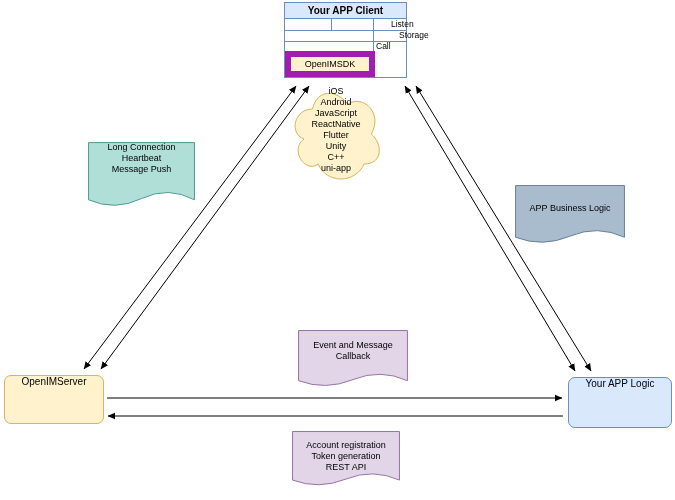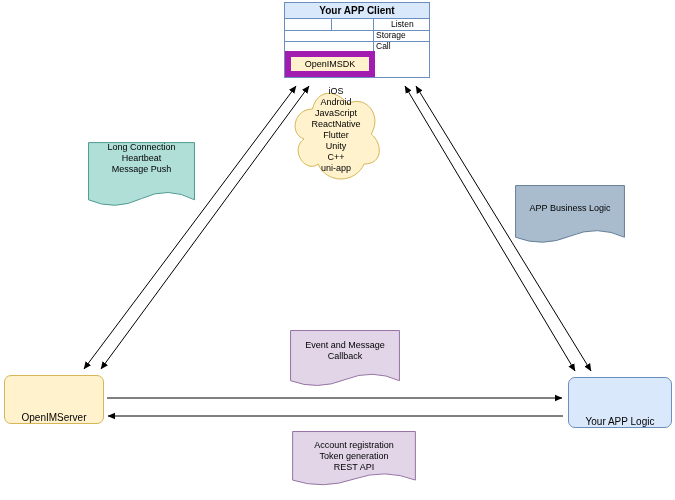--- a/index.html
+++ b/index.html
@@ -5,28 +5,28 @@
   * { margin: 0; padding: 0; box-sizing: border-box; }
   body { background: #ffffff; }
   #diagram {
     position: relative; width: 675px; height: 500px; background: #ffffff;
     font-family: "Liberation Sans", sans-serif; color: #000; overflow: hidden;
   }
   #arrows { position: absolute; left: 0; top: 0; }
 
   
   .node {
-    position: absolute; display: flex; align-items: flex-end; justify-content: center;
+    position: absolute; display: flex; align-items: flex-start; justify-content: center;
     font-size: 10px; border-radius: 7px; border: 1px solid; text-align: center;
   }
   #openim-server { left: 4px;  top: 375px; width: 100px; height: 49px; background: #fff2cc; border-color: #d6b656; }
   #app-server    { left: 568px; top: 377px; width: 104px; height: 51px; background: #dae8fc; border-color: #6c8ebf; }
 
   
-  #client-box { position: absolute; left: 284px; top: 2px; width: 146px; height: 76px; background: #fff; border: 1px solid #6c8ebf; }
+  #client-box { position: absolute; left: 284px; top: 2px; width: 123px; height: 76px; background: #fff; border: 1px solid #6c8ebf; }
   #client-header { height: 16px; background: #dae8fc; border-bottom: 1px solid #6c8ebf; font-weight: bold; font-size: 10px; text-align: center; line-height: 16px; }
   #client-body { position: relative; height: 58px; }
   .client-row-label { position: absolute; left: 91px; width: 30px; height: 11px; line-height: 11px; font-size: 8.5px; }
   .hline { position: absolute; left: 0; right: 0; border-top: 1px solid #6c8ebf; }
   .vline { position: absolute; border-left: 1px solid #6c8ebf; }
   #sdk-box {
     position: absolute; left: 0; top: 32px; width: 90px; height: 26px;
     background: #fff2cc; border: 6px solid #a21caf;
     display: flex; align-items: center; justify-content: center; font-size: 9px;
   }
@@ -64,21 +64,21 @@
   </svg>
 
   <div id="client-box">
     <div id="client-header">Your APP Client</div>
     <div id="client-body">
       <div class="hline" style="top:11px;"></div>
       <div class="hline" style="top:22px;"></div>
       <div class="vline" style="left:88px; top:0; height:33px;"></div>
       <div class="vline" style="left:46px; top:0; height:11px;"></div>
       <div class="client-row-label" style="top:0;padding-left:15px;">Listen</div>
-      <div class="client-row-label" style="top:11px;">Storage</div>
+      <div class="client-row-label" style="top:11px;margin-left:23px;">Storage</div>
       <div class="client-row-label" style="top:22px;">Call</div>
       <div id="sdk-box">
         <span>OpenIMSDK</span>
       </div>
     </div>
   </div>
 
   <div id="cloud">
     <svg viewBox="0 0 100 100" preserveAspectRatio="none">
       <path d="M25,25 C5,25 0,50 16,55 C0,66 18,90 31,80 C40,100 70,100 80,80 C100,80 100,60 87.5,50 C100,30 80,10 62.5,20 C50,5 30,5 25,25 Z" stroke="#d6b656" stroke-width="1" vector-effect="non-scaling-stroke" fill="#fff2cc"></path>
@@ -102,29 +102,29 @@
 Message Push</div>
   </div>
 
   <div class="note slate" style="left:515px; top:185px; width:110px; height:66px;">
     <svg viewBox="0 0 200 120" preserveAspectRatio="none">
       <path d="M1,1 L199,1 L199,95 Q150,72 100,93 Q50,114 1,95 Z" vector-effect="non-scaling-stroke" fill="#a9bcce"></path>
     </svg>
     <div class="note-text" style="padding-top:18px;">APP Business Logic</div>
   </div>
 
-  <div class="note purple" style="left:290px; top:330px; width:110px; height:64px;">
+  <div class="note purple" style="left:298px; top:330px; width:110px; height:64px;">
     <svg viewBox="0 0 200 120" preserveAspectRatio="none">
       <path d="M1,1 L199,1 L199,95 Q150,72 100,93 Q50,114 1,95 Z" vector-effect="non-scaling-stroke" fill="#e1d5e7"></path>
     </svg>
     <div class="note-text" style="padding-top:10px;">Event and Message
 Callback</div>
   </div>
 
-  <div class="note purple" style="left:292px; top:431px; width:124px; height:62px;">
+  <div class="note purple" style="left:292px; top:431px; width:108px; height:62px;">
     <svg viewBox="0 0 200 120" preserveAspectRatio="none">
       <path d="M1,1 L199,1 L199,95 Q150,72 100,93 Q50,114 1,95 Z" vector-effect="non-scaling-stroke" fill="#e1d5e7"></path>
     </svg>
     <div class="note-text" style="padding-top:9px;">Account registration
 Token generation
 REST API</div>
   </div>
 
   <div class="node" id="openim-server">
     <span>OpenIMServer</span>

